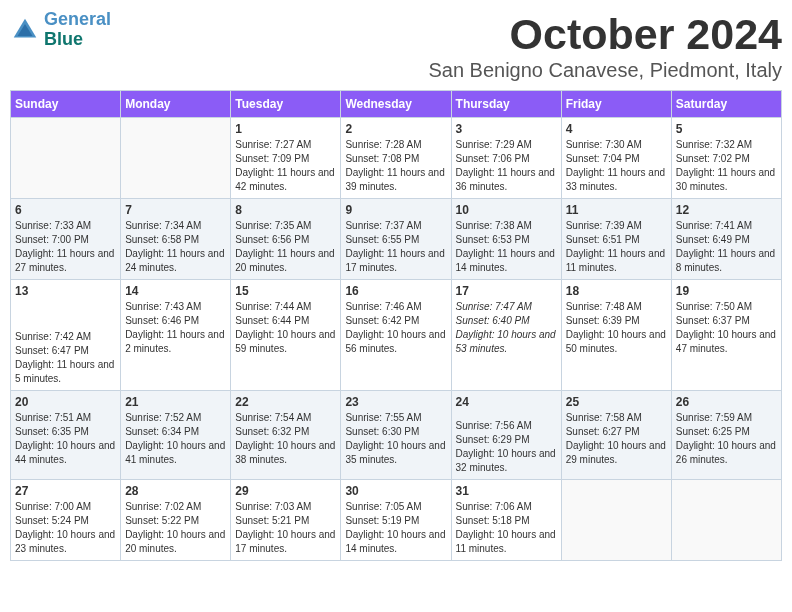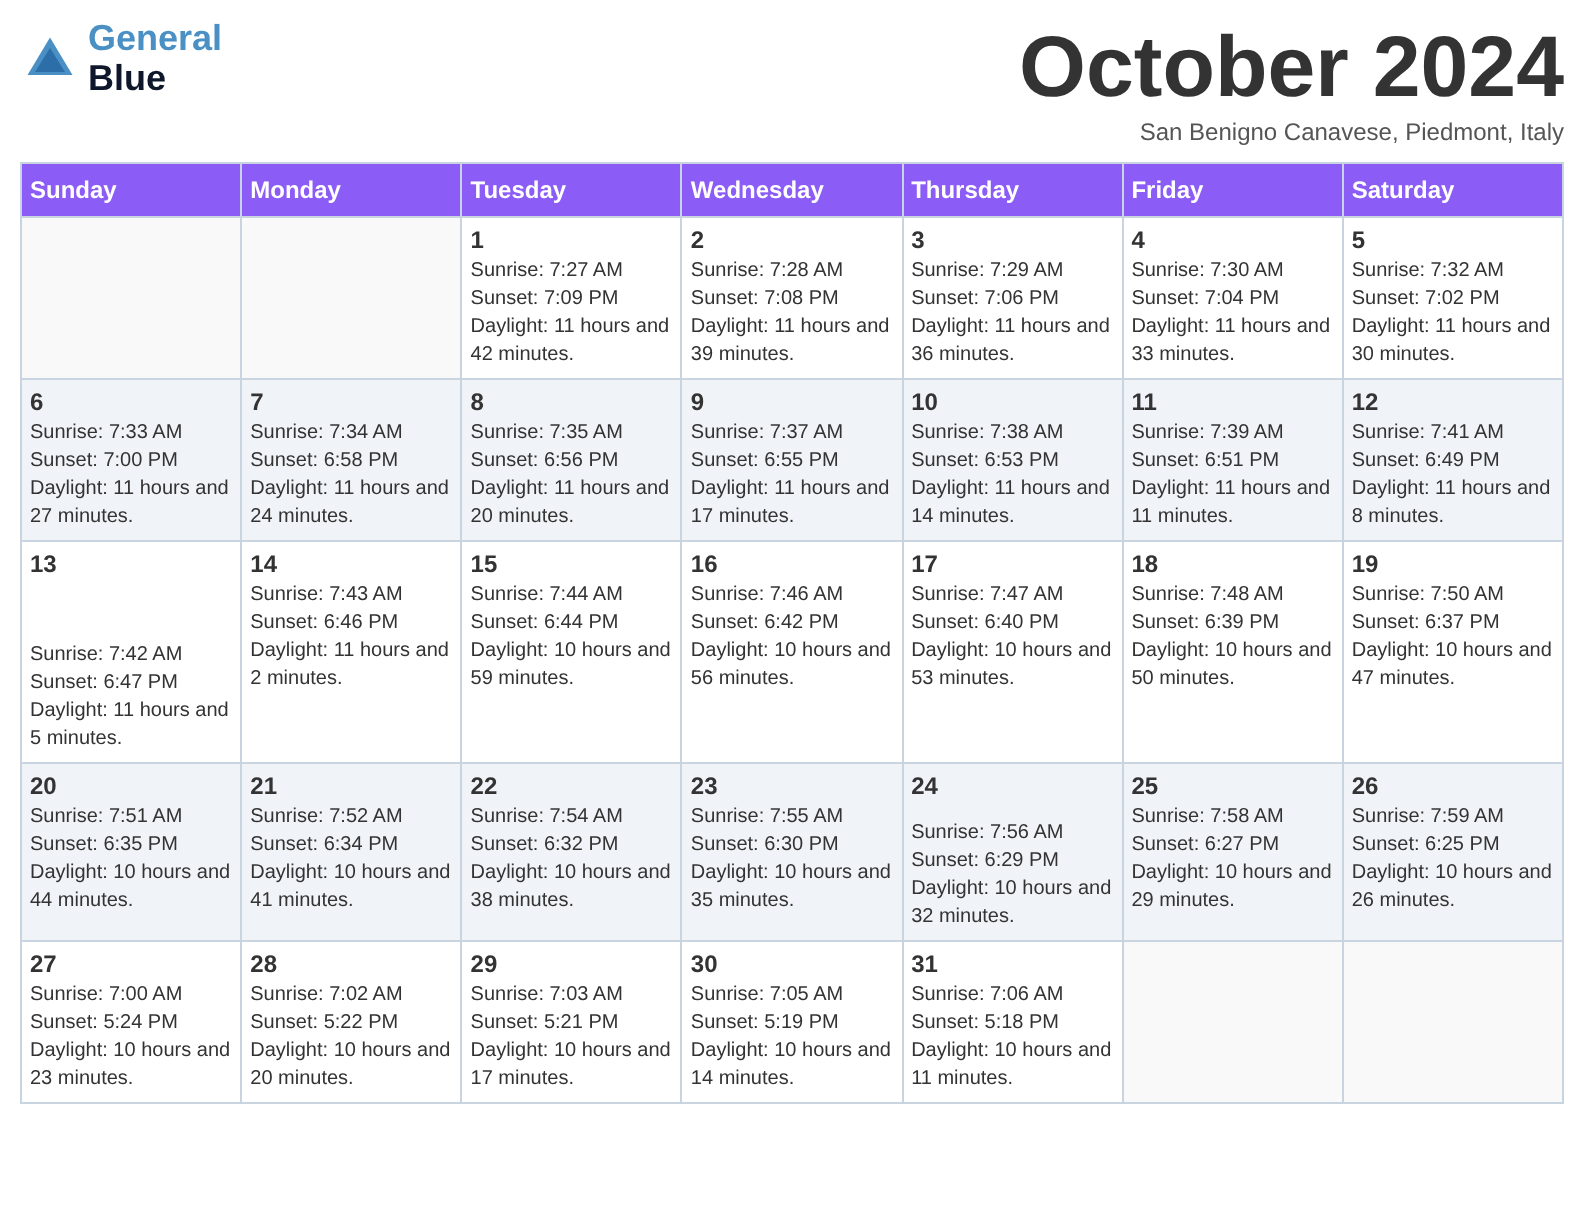--- a/index.html
+++ b/index.html
@@ -36,21 +36,21 @@
     }
     .title-block {
       text-align: right;
     }
     .month-title {
       font-size: 43px;
       font-weight: bold;
       color: #333;
     }
     .subtitle {
-      font-size: 12px;
+      font-size: 20px;
       color: #555;
     }
     table {
       width: 100%;
       border-collapse: collapse;
       table-layout: fixed;
     }
     th {
       background-color: #8b5cf6;
       color: white;
@@ -94,21 +94,21 @@
 <body>
 
 <div class="header">
   <div class="logo">
     <svg class="logo-icon" viewBox="0 0 40 40">
       <polygon points="20,5 35,30 5,30" fill="#4a90c4"></polygon>
       <polygon points="20,12 30,28 10,28" fill="#2c6fa8"></polygon>
     </svg>
     <div class="logo-text">
       <div><span>General</span></div>
-      <div><span style="color:#0f172a">Blue</span></div>
+      <div><span style="color:#0f766e">Blue</span></div>
     </div>
   </div>
   <div class="title-block">
     <div class="month-title">October 2024</div>
     <div class="subtitle">San Benigno Canavese, Piedmont, Italy</div>
   </div>
 </div>
 
 <table>
   <thead>
@@ -221,21 +221,21 @@
 Daylight: 10 hours and 59 minutes.</div>
         </td>
         <td>
           <span class="day-num">16</span>
           <div class="day-info" style="white-space: pre-line;">Sunrise: 7:46 AM
 Sunset: 6:42 PM
 Daylight: 10 hours and 56 minutes.</div>
         </td>
         <td>
           <span class="day-num">17</span>
-          <div class="day-info" style="white-space: pre-line;">Sunrise: 7:47 AM
+          <div class="day-info" style="white-space: pre-line; font-style: italic;">Sunrise: 7:47 AM
 Sunset: 6:40 PM
 Daylight: 10 hours and 53 minutes.</div>
         </td>
         <td>
           <span class="day-num">18</span>
           <div class="day-info" style="white-space: pre-line;">Sunrise: 7:48 AM
 Sunset: 6:39 PM
 Daylight: 10 hours and 50 minutes.</div>
         </td>
         <td>

